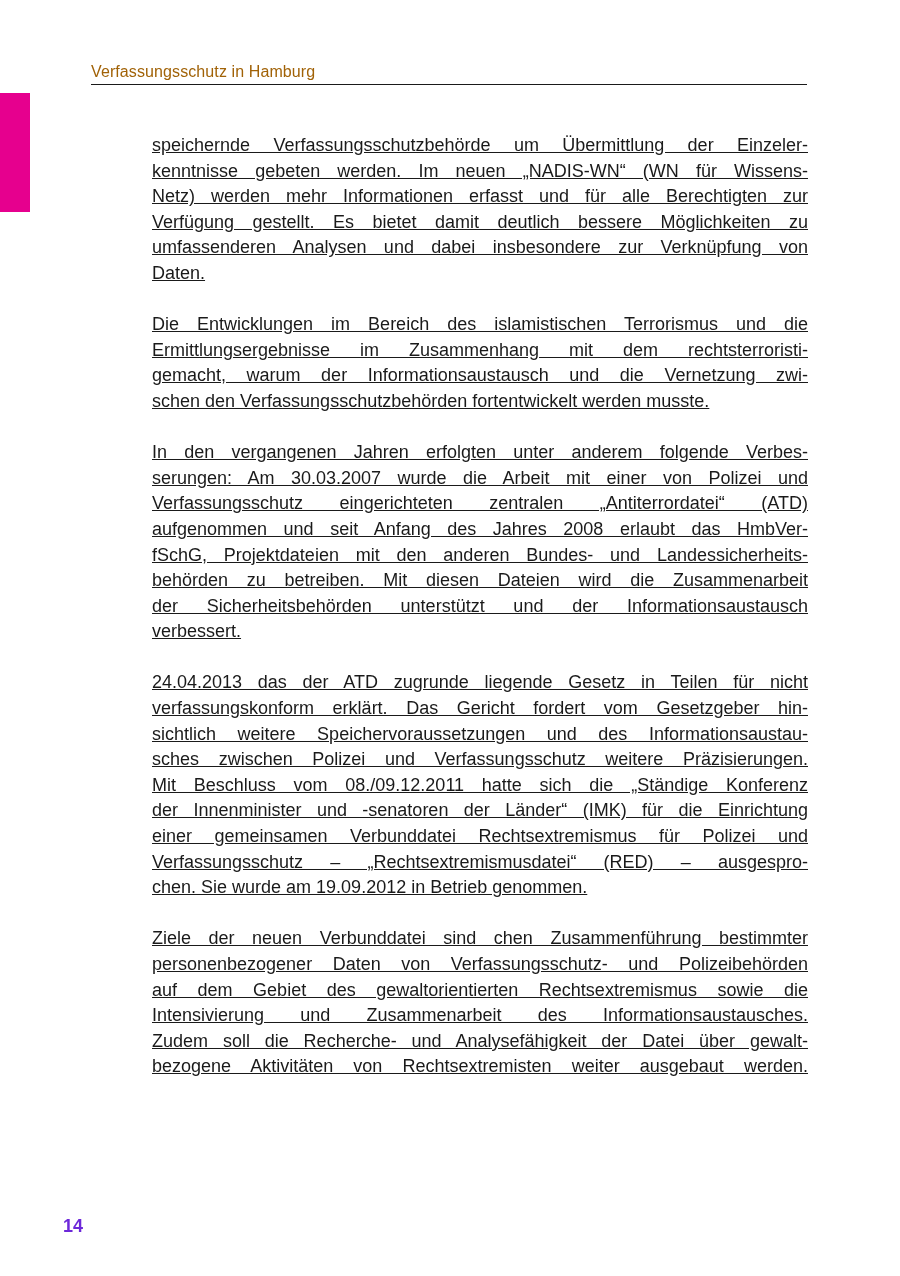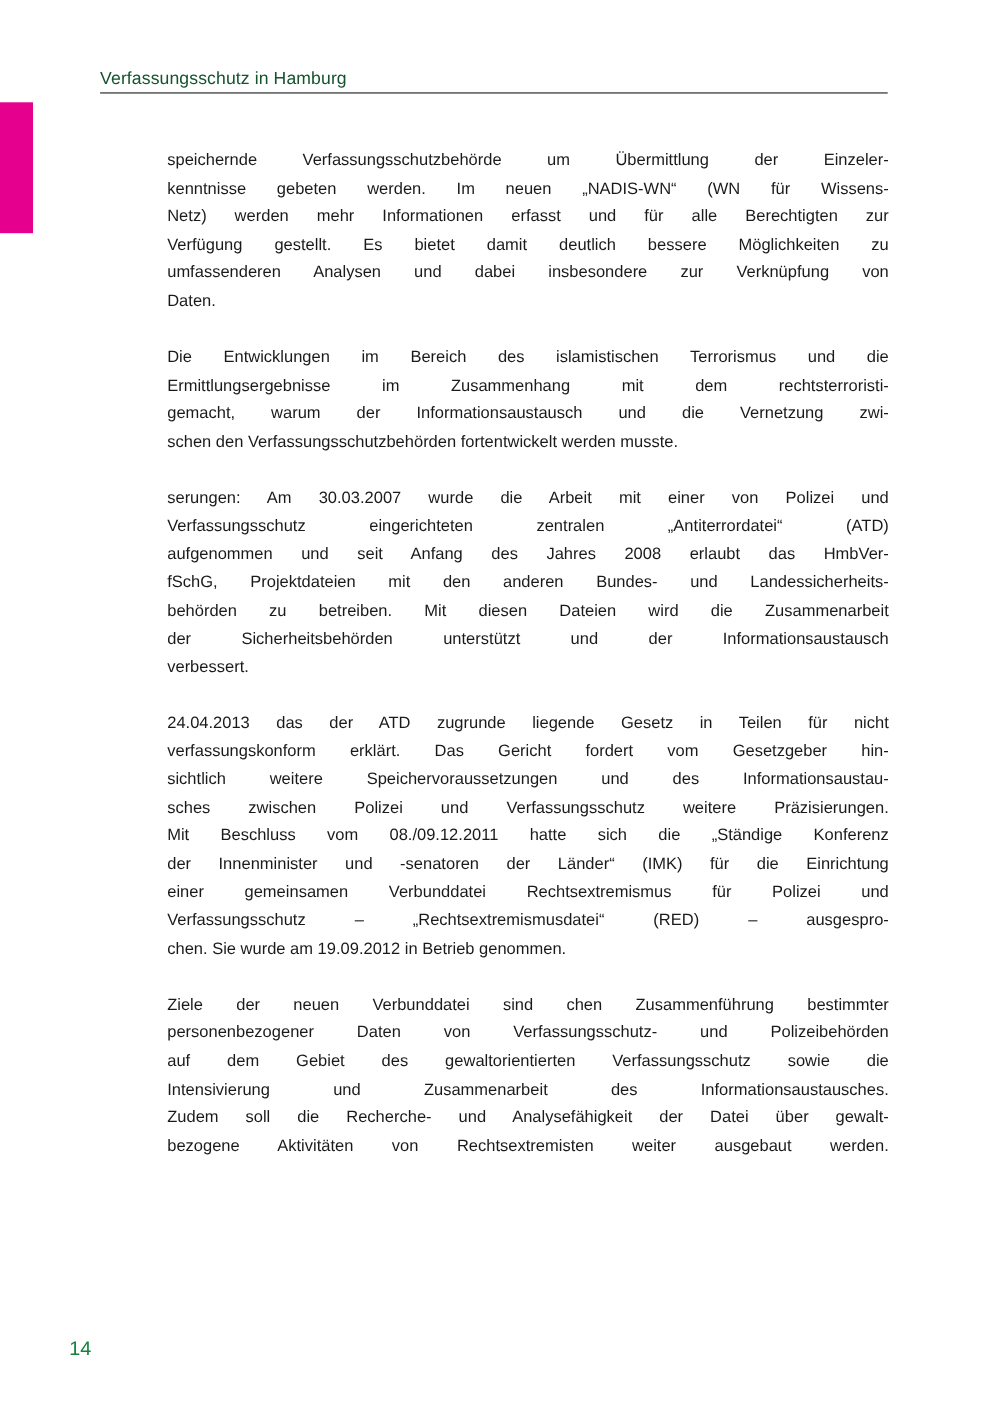--- a/index.html
+++ b/index.html
@@ -30,53 +30,55 @@
       width: 716px;
       height: 22px;
       border-bottom: 1.5px solid #1a1a1a;
     }
     .running-header-text {
       position: absolute;
       left: 0;
       top: 0;
       font-size: 16px;
       line-height: 20px;
-      color: #14532d;
+      color: #a16207;
       letter-spacing: 0.1px;
     }
     .body-text {
       position: absolute;
       left: 152px;
       top: 133px;
       width: 656px;
     }
     .para {
       margin: 0 0 25.6px 0;
-      font-size: 15px;
+      font-size: 18px;
       line-height: 25.6px;
       text-align: justify;
       hyphens: manual;
       color: #1a1a1a;
+      text-decoration: underline;
     }
     .para .ln {
       display: block;
       text-align: justify;
       text-align-last: justify;
       white-space: nowrap;
     }
     .para .ln.last {
       text-align-last: left;
     }
     .page-number {
       position: absolute;
       left: 63px;
       top: 1215px;
       font-size: 18px;
       line-height: 22px;
-      color: #15803d;
+      color: #6d28d9;
+      font-weight: bold;
     }
   </style>
 </head>
 <body>
 
 <div class="accent-bar"></div>
 
 <div class="running-header">
   <span class="running-header-text">Verfassungsschutz in Hamburg</span>
 </div>
@@ -90,20 +92,21 @@
     <span class="ln">umfassenderen Analysen und dabei insbesondere zur Verknüpfung von</span>
     <span class="ln last">Daten.</span>
   </p>
   <p class="para">
     <span class="ln">Die Entwicklungen im Bereich des islamistischen Terrorismus und die</span>
     <span class="ln">Ermittlungsergebnisse im Zusammenhang mit dem rechtsterroristi-</span>
     <span class="ln">gemacht, warum der Informationsaustausch und die Vernetzung zwi-</span>
     <span class="ln last">schen den Verfassungsschutzbehörden fortentwickelt werden musste.</span>
   </p>
   <p class="para">
+    <span class="ln">In den vergangenen Jahren erfolgten unter anderem folgende Verbes-</span>
     <span class="ln">serungen: Am 30.03.2007 wurde die Arbeit mit einer von Polizei und</span>
     <span class="ln">Verfassungsschutz eingerichteten zentralen „Antiterrordatei“ (ATD)</span>
     <span class="ln">aufgenommen und seit Anfang des Jahres 2008 erlaubt das HmbVer-</span>
     <span class="ln">fSchG, Projektdateien mit den anderen Bundes- und Landessicherheits-</span>
     <span class="ln">behörden zu betreiben. Mit diesen Dateien wird die Zusammenarbeit</span>
     <span class="ln">der Sicherheitsbehörden unterstützt und der Informationsaustausch</span>
     <span class="ln last">verbessert.</span>
   </p>
   <p class="para">
     <span class="ln">24.04.2013 das der ATD zugrunde liegende Gesetz in Teilen für nicht</span>
@@ -112,20 +115,20 @@
     <span class="ln">sches zwischen Polizei und Verfassungsschutz weitere Präzisierungen.</span>
     <span class="ln">Mit Beschluss vom 08./09.12.2011 hatte sich die „Ständige Konferenz</span>
     <span class="ln">der Innenminister und -senatoren der Länder“ (IMK) für die Einrichtung</span>
     <span class="ln">einer gemeinsamen Verbunddatei Rechtsextremismus für Polizei und</span>
     <span class="ln">Verfassungsschutz – „Rechtsextremismusdatei“ (RED) – ausgespro-</span>
     <span class="ln last">chen. Sie wurde am 19.09.2012 in Betrieb genommen.</span>
   </p>
   <p class="para">
     <span class="ln">Ziele der neuen Verbunddatei sind chen Zusammenführung bestimmter</span>
     <span class="ln">personenbezogener Daten von Verfassungsschutz- und Polizeibehörden</span>
-    <span class="ln">auf dem Gebiet des gewaltorientierten Verfassungsschutz sowie die</span>
+    <span class="ln">auf dem Gebiet des gewaltorientierten Rechtsextremismus sowie die</span>
     <span class="ln">Intensivierung und Zusammenarbeit des Informationsaustausches.</span>
     <span class="ln">Zudem soll die Recherche- und Analysefähigkeit der Datei über gewalt-</span>
     <span class="ln">bezogene Aktivitäten von Rechtsextremisten weiter ausgebaut werden.</span>
   </p>
 </div>
 
 <div class="page-number">14</div>
 
 </body></html>

